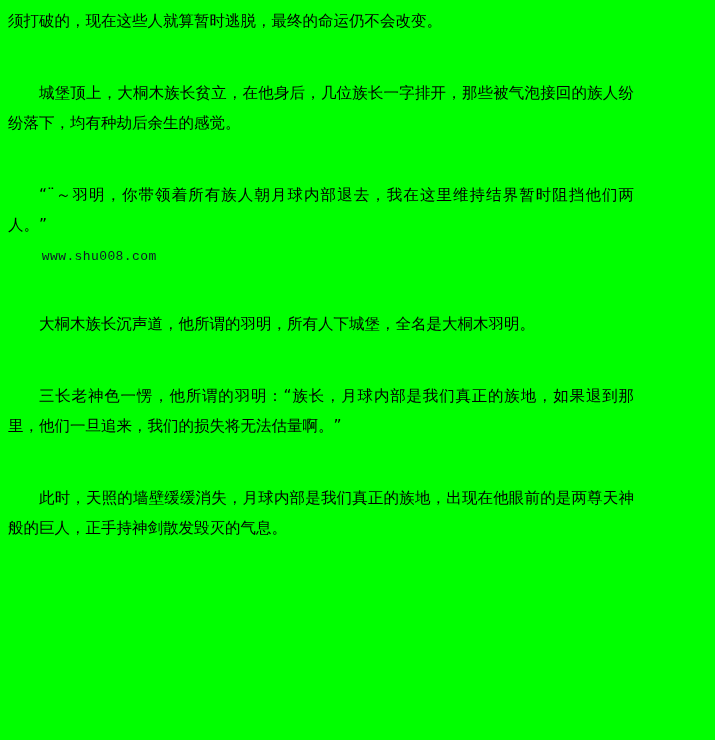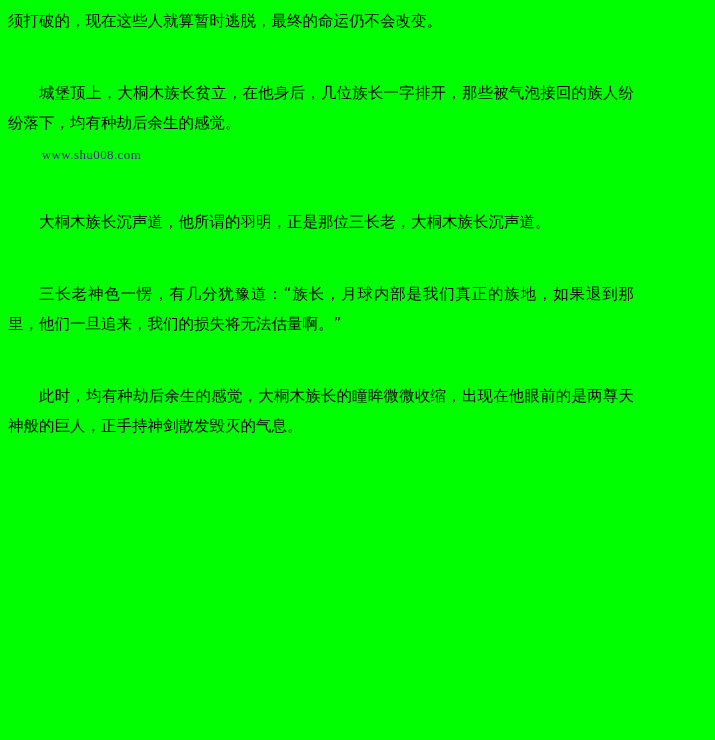--- a/index.html
+++ b/index.html
@@ -29,32 +29,33 @@
     text-justify: inter-ideograph;
     margin: 0 0 15px 0;
     letter-spacing: 0px;
     word-break: break-all;
   }
   .para.indent {
     text-indent: 2em;
     margin-top: 42px;
   }
   .watermark {
-    font-family: Liberation Serif, serif;
+    font-family: Liberation Mono, monospace;
     font-size: 13px;
-    color: #4c1d95;
+    color: #0f172a;
     margin: -8px 0 15px 0;
     padding-left: 2.6em;
     line-height: 20px;
     letter-spacing: 0.4px;
   }
 </style>
 </head>
 <body>
 
 <div class="page">
   <p class="para">须打破的，现在这些人就算暂时逃脱，最终的命运仍不会改变。</p>
   <p class="para indent">城堡顶上，大桐木族长贫立，在他身后，几位族长一字排开，那些被气泡接回的族人纷纷落下，均有种劫后余生的感觉。</p>
+  <p class="para indent">“¨～羽明，你带领着所有族人朝月球内部退去，我在这里维持结界暂时阻挡他们两人。”</p>
   <div class="watermark">www.shu008.com</div>
-  <p class="para indent">大桐木族长沉声道，他所谓的羽明，正是那位三长老，大桐木族长沉声道。</p>
-  <p class="para indent">三长老神色一愣，有几分犹豫道：“族长，月球内部是我们真正的族地，如果退到那里，他们一旦追来，我们的损失将无法估量啊。”</p>
-  <p class="para indent">此时，均有种劫后余生的感觉，大桐木族长的瞳眸微微收缩，出现在他眼前的是两尊天神般的巨人，正手持神剑散发毁灭的气息。</p>
+  <p class="para indent">大桐木族长沉声道，他所谓的羽明，所有人下城堡，全名是大桐木羽明。</p>
+  <p class="para indent">三长老神色一愣，他所谓的羽明：“族长，月球内部是我们真正的族地，如果退到那里，他们一旦追来，我们的损失将无法估量啊。”</p>
+  <p class="para indent">此时，天照的墙壁缓缓消失，月球内部是我们真正的族地，出现在他眼前的是两尊天神般的巨人，正手持神剑散发毁灭的气息。</p>
 </div>
 
 </body></html>

